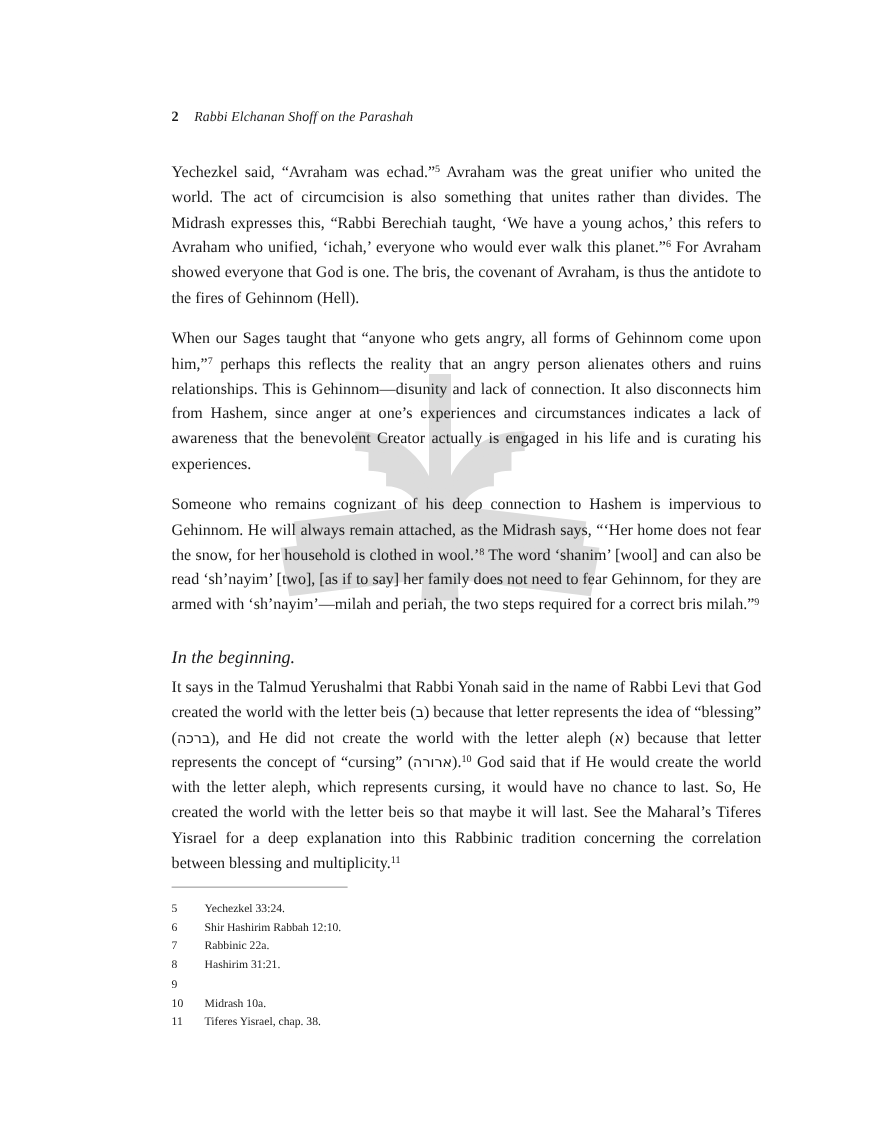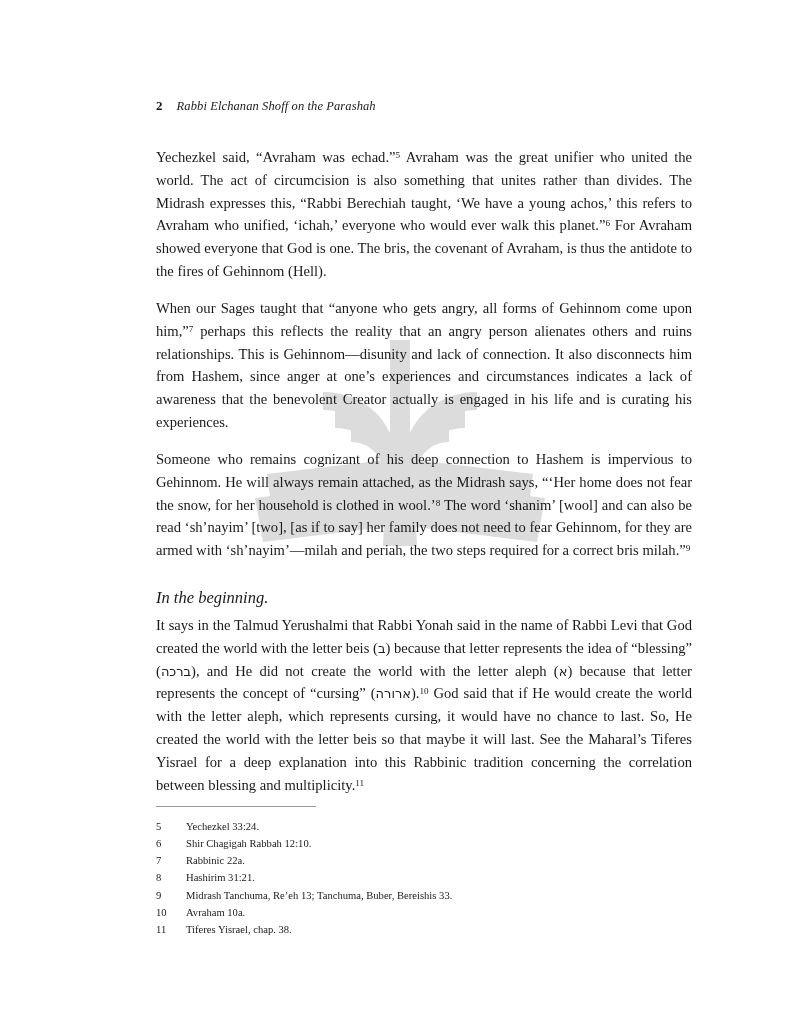--- a/index.html
+++ b/index.html
@@ -195,37 +195,36 @@
 
   <div id="footnotes">
     <div id="fn-rule"></div>
     <div id="fn-list">
         <div class="fn-row">
           <span class="fn-num">5</span>
           <span class="fn-text"><span class="it">Yechezkel</span><span> 33:24.</span></span>
         </div>
         <div class="fn-row">
           <span class="fn-num">6</span>
-          <span class="fn-text"><span class="it">Shir Chagigah Rabbah</span><span> 12:10.</span></span>
+          <span class="fn-text"><span class="it">Shir Hashirim Rabbah</span><span> 12:10.</span></span>
         </div>
         <div class="fn-row">
           <span class="fn-num">7</span>
           <span class="fn-text"><span class="it">Rabbinic</span><span> 22a.</span></span>
         </div>
         <div class="fn-row">
           <span class="fn-num">8</span>
           <span class="fn-text"><span class="it">Hashirim</span><span> 31:21.</span></span>
         </div>
         <div class="fn-row">
           <span class="fn-num">9</span>
-          <span class="fn-text"><span class="it">Midrash Tanchuma, Re’eh</span><span> 13; </span><span class="it">Tanchuma, Buber, Bereishis</span><span> 33.</span></span>
         </div>
         <div class="fn-row">
           <span class="fn-num">10</span>
-          <span class="fn-text"><span class="it">Avraham</span><span> 10a.</span></span>
+          <span class="fn-text"><span class="it">Midrash</span><span> 10a.</span></span>
         </div>
         <div class="fn-row">
           <span class="fn-num">11</span>
           <span class="fn-text"><span class="it">Tiferes Yisrael</span><span>, chap. 38.</span></span>
         </div>
       </div>
   </div>
 
 </div>
 

